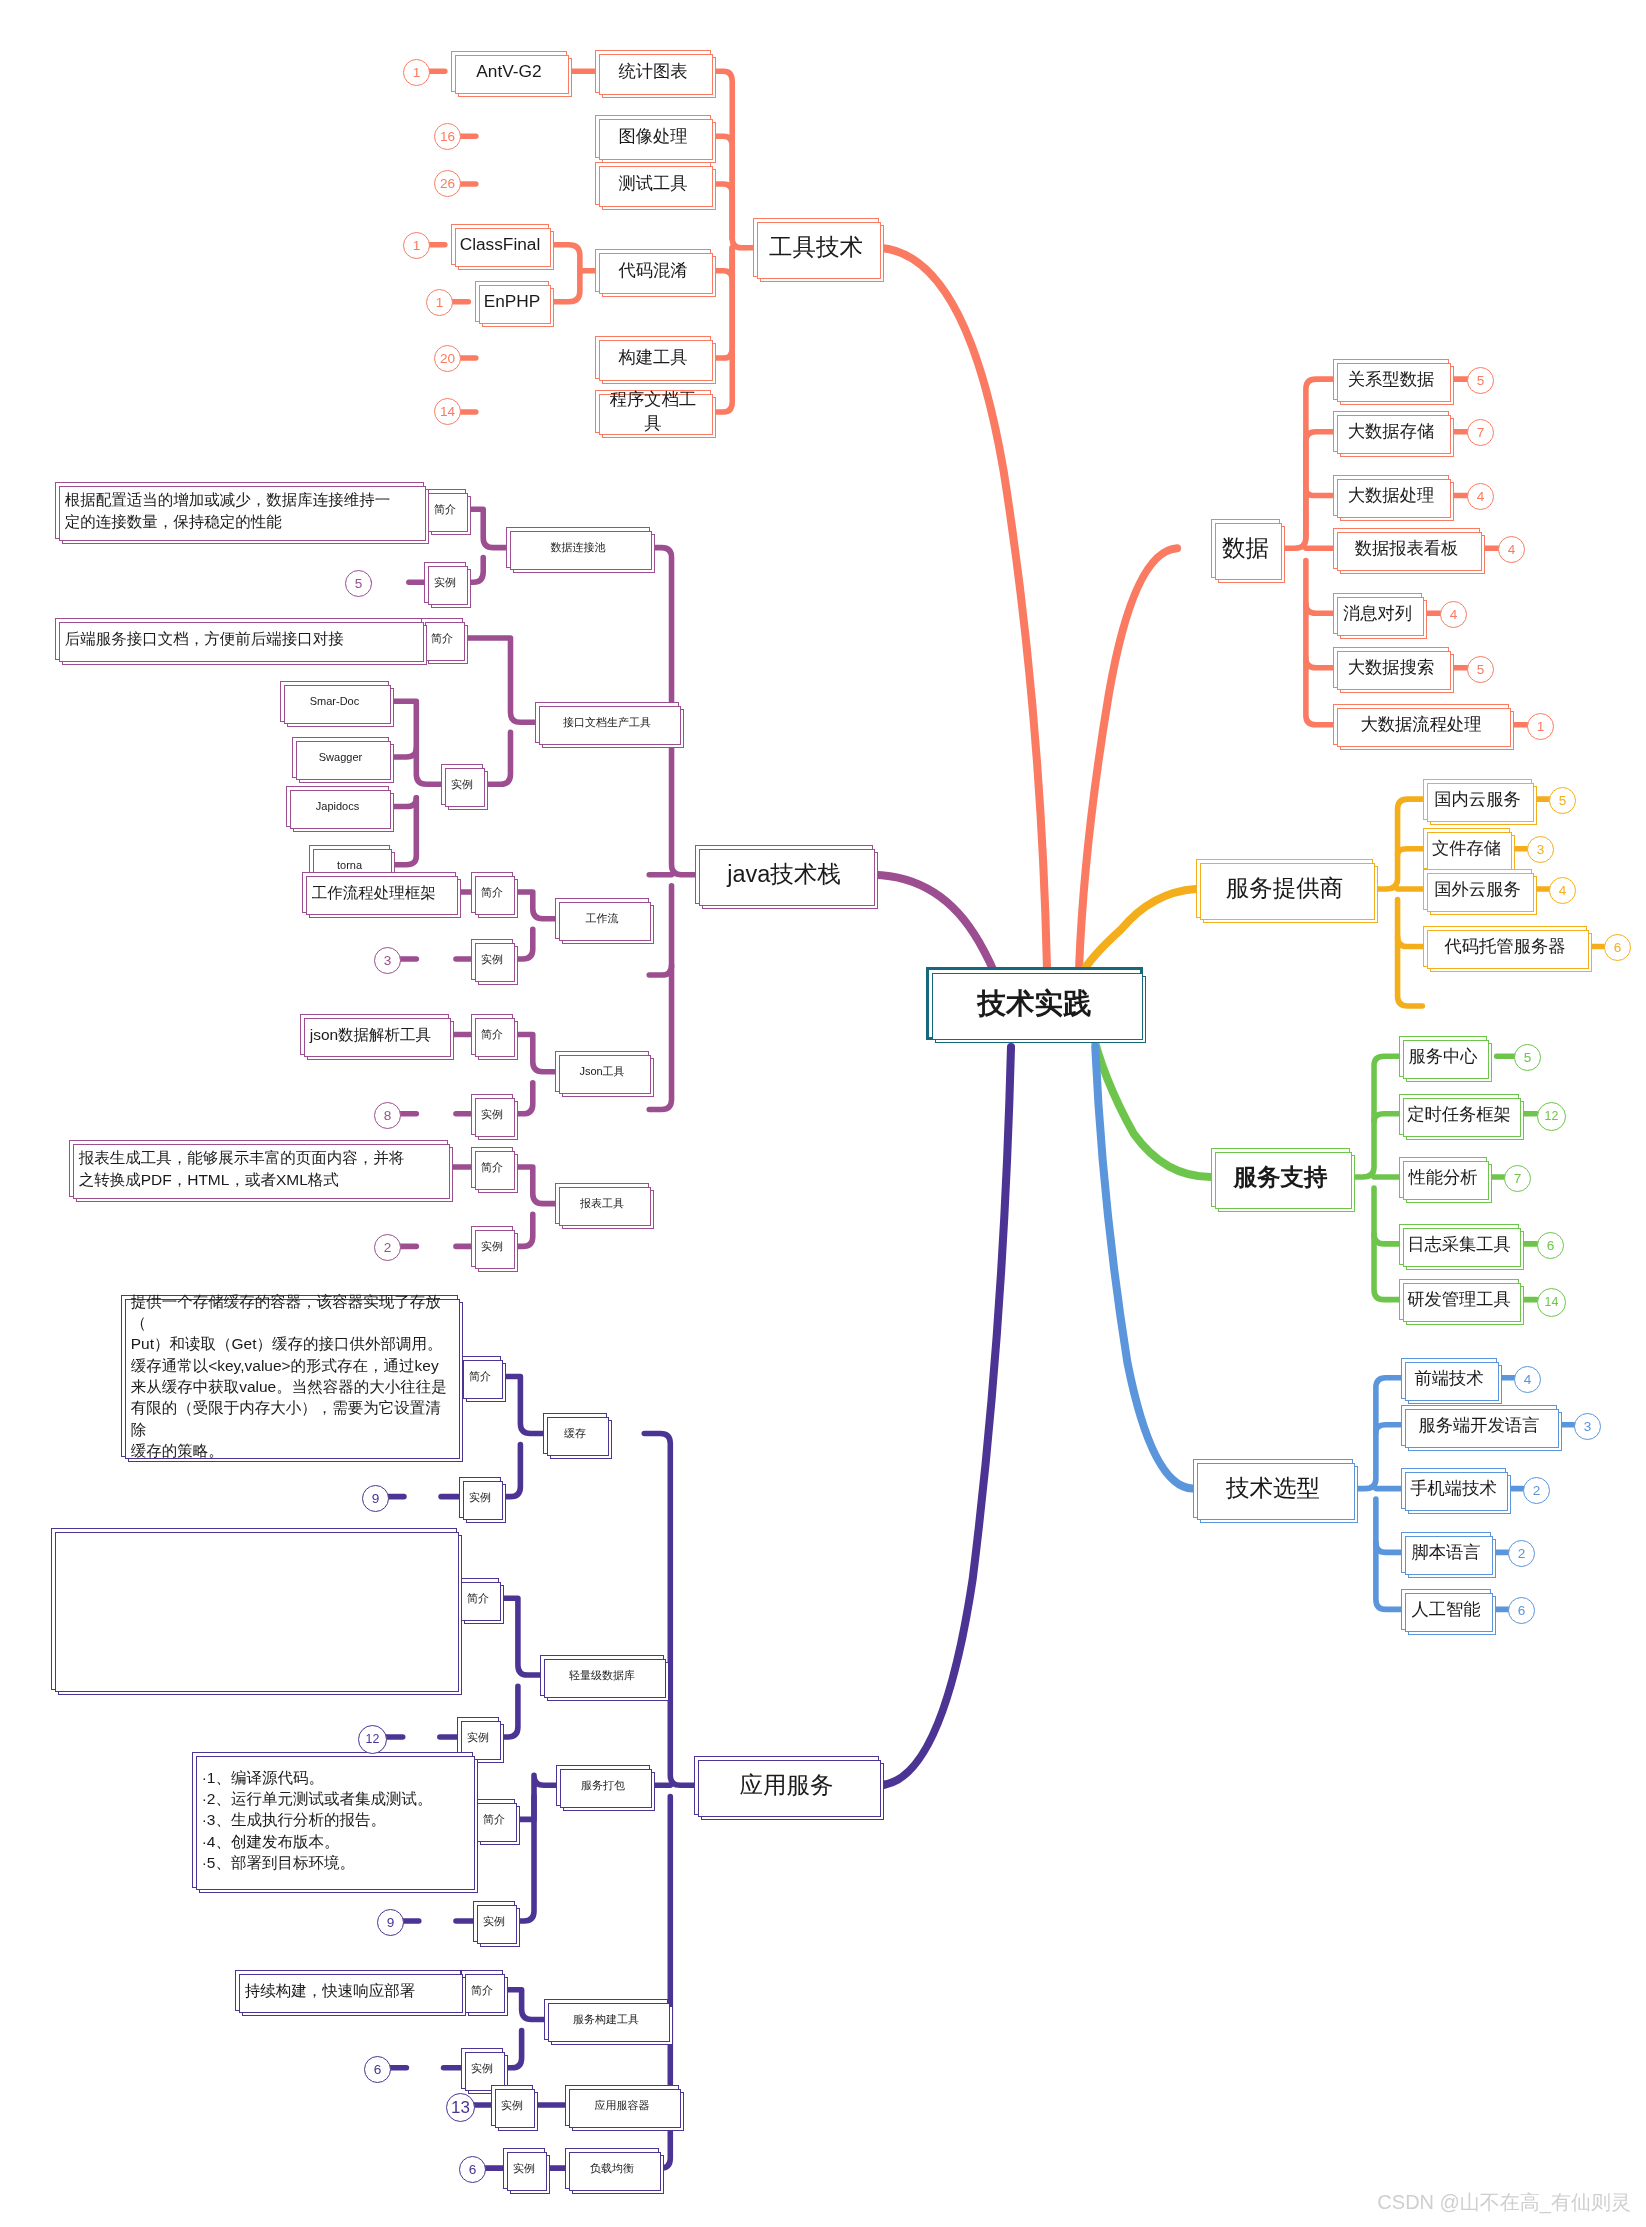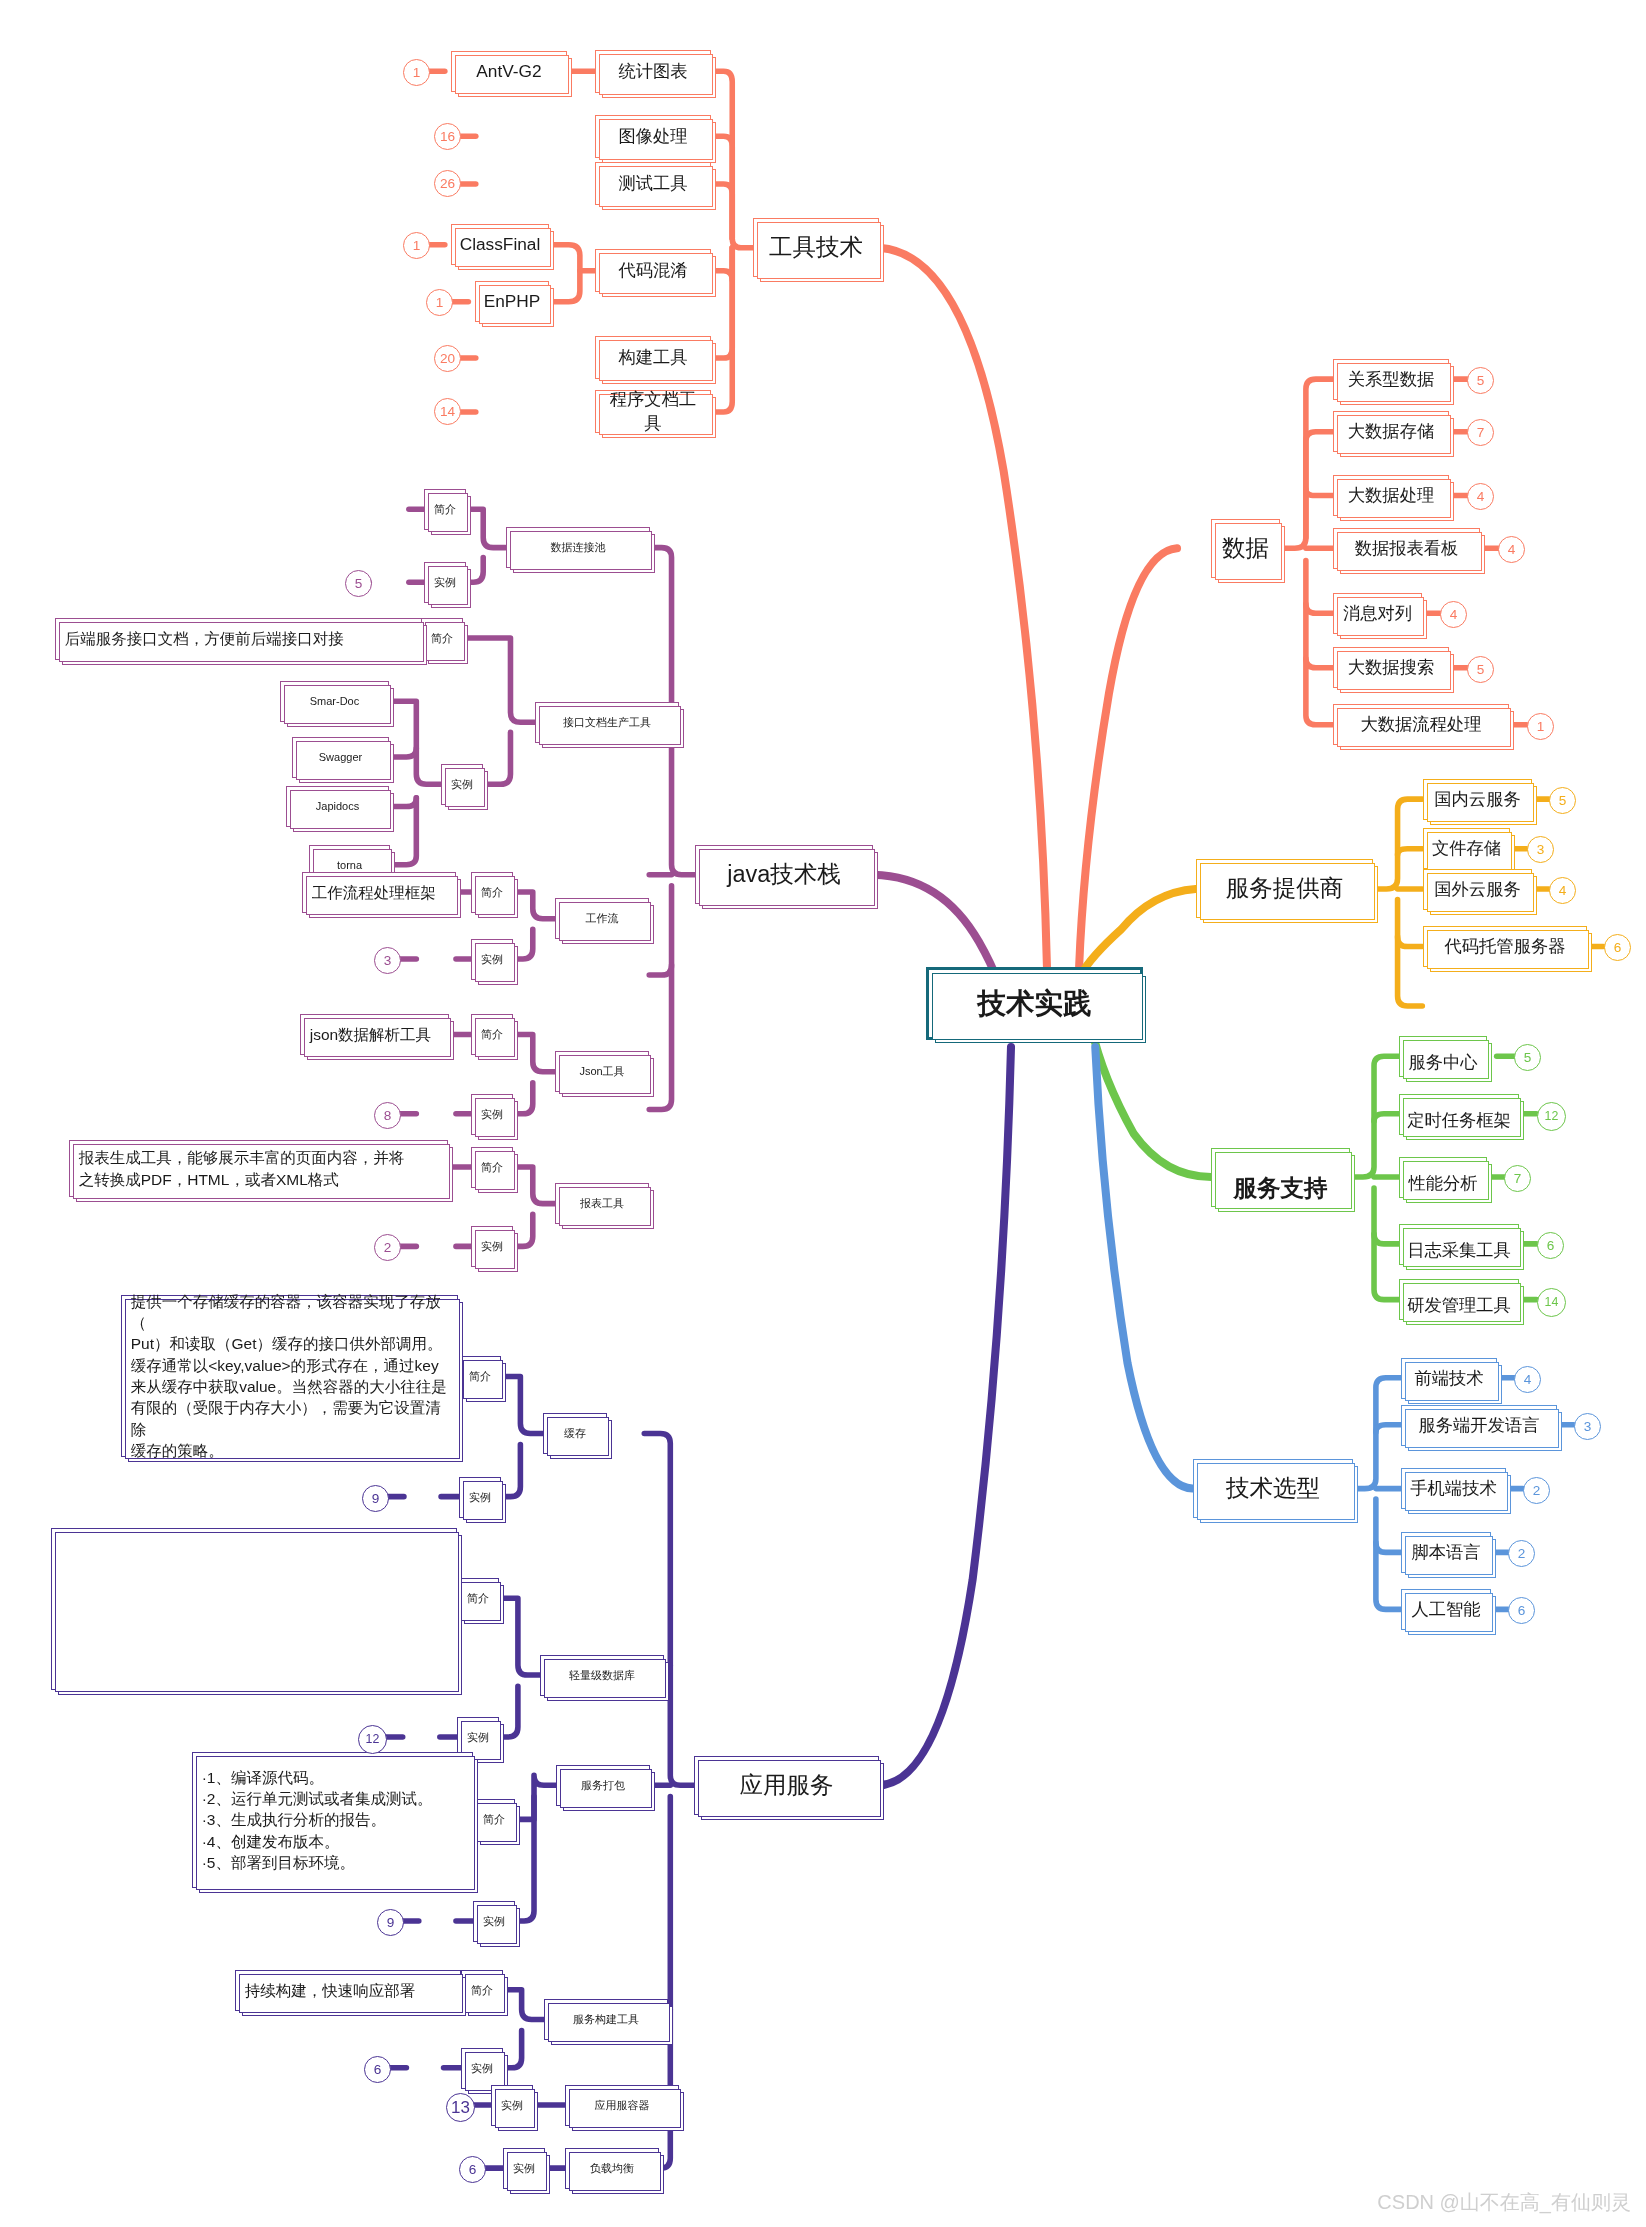--- a/index.html
+++ b/index.html
@@ -16,21 +16,21 @@
         border:1.9px solid inherit;border-top:none;box-sizing:border-box;}
   
   .node .lay1,.node .lay2{position:absolute;box-sizing:border-box;border:1.9px solid;pointer-events:none;}
   .node .lay1{left:3.1px;top:3.1px;right:-3.1px;bottom:-3.1px;z-index:-1;background:#fff;}
   .node .lay2{left:6.2px;top:6.2px;right:-6.2px;bottom:-6.2px;z-index:-2;background:#fff;}
 
   
   .c-red   {border-color:#FA7B62;} .c-red   .lay1,.c-red   .lay2{border-color:#FA7B62;}
   .c-purple{border-color:#9C4E91;} .c-purple .lay1,.c-purple .lay2{border-color:#9C4E91;}
   .c-orange{border-color:#F4AE1B;} .c-orange .lay1,.c-orange .lay2{border-color:#F4AE1B;}
-  .c-green {border-color:#6DC64B;align-items:flex-end;} .c-green  .lay1,.c-green  .lay2{border-color:#6DC64B;}
+  .c-green {border-color:#6DC64B;} .c-green  .lay1,.c-green  .lay2{border-color:#6DC64B;}
   .c-blue  {border-color:#5B95DB;} .c-blue   .lay1,.c-blue   .lay2{border-color:#5B95DB;}
   .c-indigo{border-color:#4B3494;} .c-indigo .lay1,.c-indigo .lay2{border-color:#4B3494;}
   .c-teal  {border-color:#15697A;} .c-teal   .lay1,.c-teal   .lay2{border-color:#15697A;}
 
   
   .badge{position:absolute;border-radius:50%;border:1.9px solid #888;background:#fff;
          display:flex;align-items:center;justify-content:center;z-index:6;
          font-size:13.6px;line-height:1;}
   .b-red{border-color:#FA7B62;color:#FA7B62;}
   .b-purple{border-color:#9C4E91;color:#9C4E91;}
@@ -524,20 +524,26 @@
       <span class="txt">简介</span>
     </div>
   <div class="node c-purple fs-l3" style="left:424px;top:562px;width:42px;height:41px;">
       <span class="lay1"></span>
       <span class="lay2"></span>
       <span class="txt">实例</span>
     </div>
   <div class="badge b-purple" style="left:345px;top:570px;width:25px;height:25px;">
       <span>5</span>
     </div>
+  <div class="node c-purple fs-body lt" style="left:55px;top:482px;width:369px;height:57px;">
+    <span class="lay1"></span>
+      <span class="lay2"></span>
+      <span class="txt">根据配置适当的增加或减少，数据库连接维持一
+定的连接数量，保持稳定的性能</span>
+    </div>
 
   <div class="node c-purple fs-l3" style="left:535px;top:702px;width:144px;height:41px;">
       <span class="lay1"></span>
       <span class="lay2"></span>
       <span class="txt">接口文档生产工具</span>
     </div>
   <div class="node c-purple fs-l3" style="left:421px;top:618px;width:42px;height:41px;">
       <span class="lay1"></span>
       <span class="lay2"></span>
       <span class="txt">简介</span>

